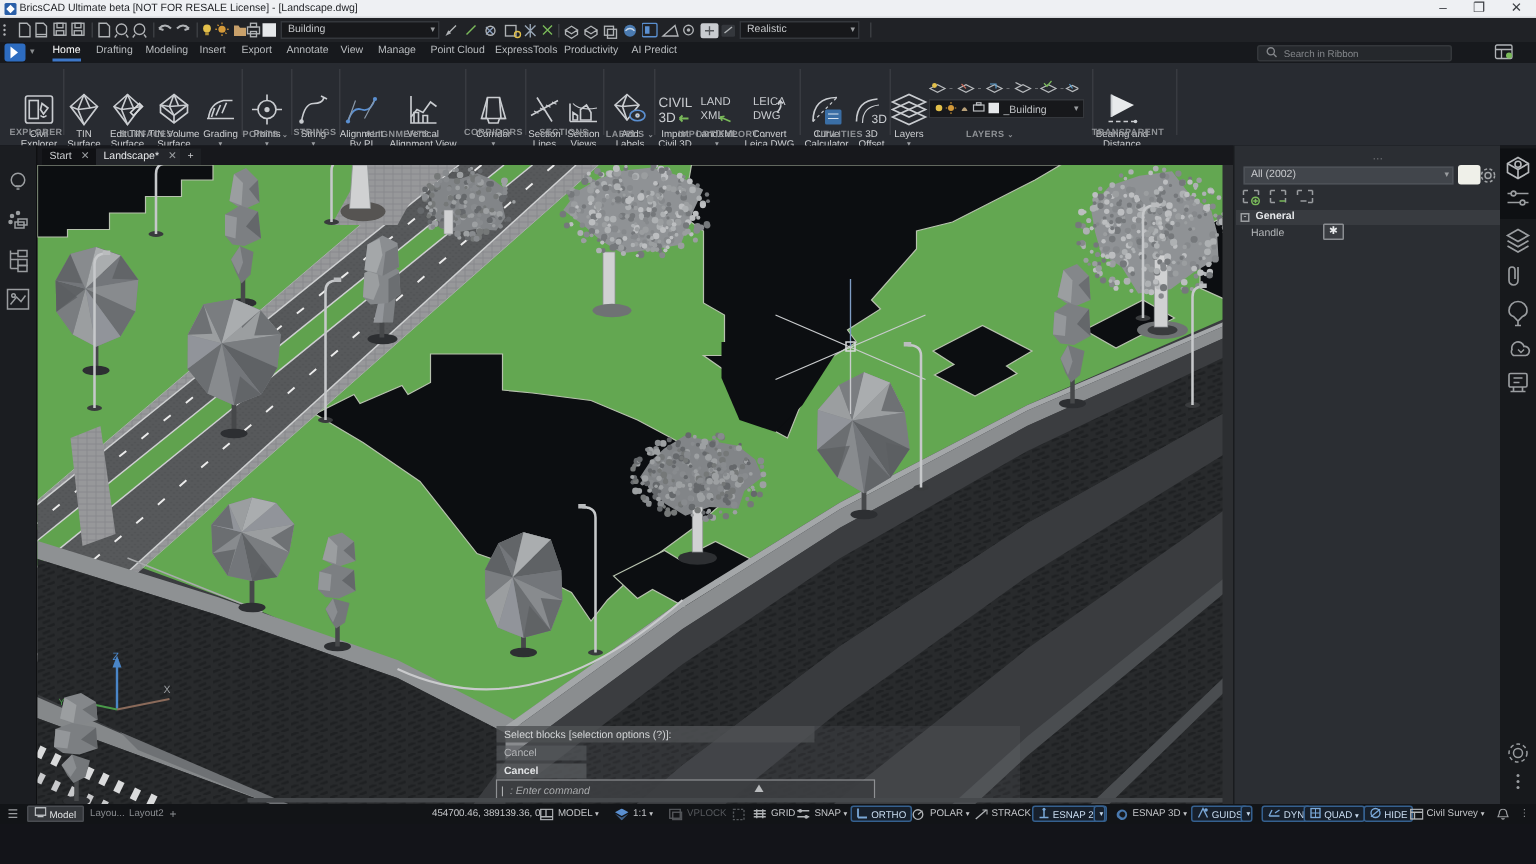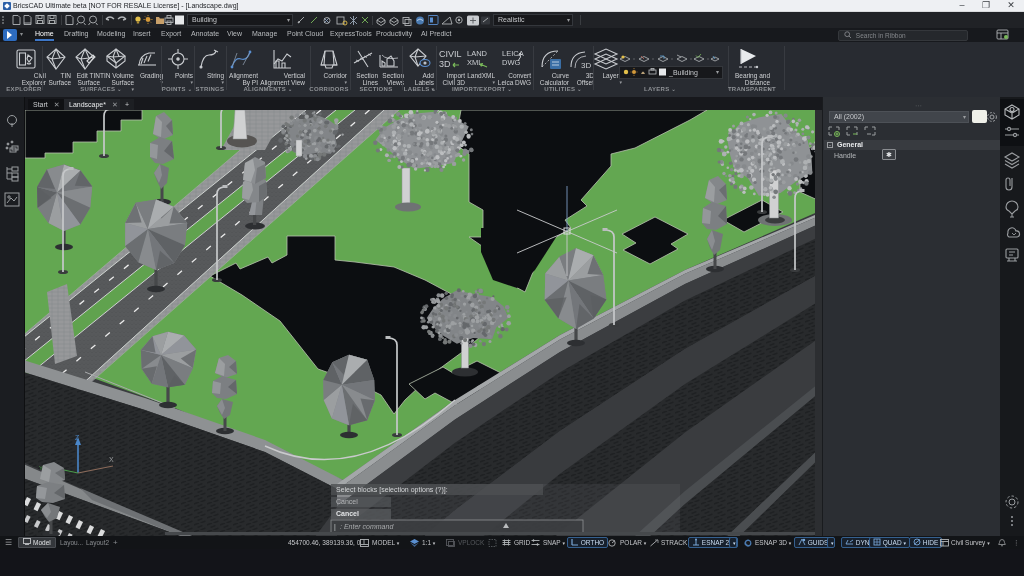--- a/index.html
+++ b/index.html
@@ -20,21 +20,21 @@
     font-size:7px; line-height:10px; padding-left:4px; }
   .combo .v { position:absolute; right:2px; top:0px; font-size:6px; color:#9a9da0; }
   #rtabs { left:0; top:28px; width:1024px; height:14px; background:#17191d; position:absolute;}
   .rtab { position:absolute; top:2px; font-size:7px; color:#b9bcbf; }
   .rtab.active { color:#fff; border-bottom:2px solid #3d77c8; padding-bottom:2px; }
   #appbtn { position:absolute; left:3px; top:1px; width:14px; height:12px; background:#2d6cc0; border-radius:2px; }
   #appbtn:after { content:""; position:absolute; left:4px; top:2px; border-left:5px solid #fff;
     border-top:4px solid transparent; border-bottom:4px solid transparent; }
   #ribbon { left:0; top:42px; width:1024px; height:55px; background:#282b31; position:absolute; }
   .rsep { position:absolute; top:4px; width:1px; height:44px; background:#383b41; }
-  .rbtn { position:absolute; top:4px; text-align:right; color:#ced0d3; font-size:6.5px; line-height:7px; }
+  .rbtn { position:absolute; top:18px; text-align:center; color:#ced0d3; font-size:6.5px; line-height:7px; }
   .rbtn .ric { height:26px; display:flex; align-items:center; justify-content:center; }
   .rgrp { position:absolute; top:44px; font-size:6px; font-weight:bold; color:#8f9296;
     letter-spacing:0.3px; text-align:center; }
   .rgrp .gv { font-size:5px; }
   #docbar { left:0; top:97px; width:1024px; height:13px; background:#17181c; position:absolute; }
   .dtab { position:absolute; top:2px; height:11px; font-size:7px; color:#c9cbce;
     line-height:11px; padding:0 5px; background:#101114; }
   .dtab .x { color:#9a9da0; margin-left:6px; font-size:7px; }
   #leftbar { left:0; top:97px; width:25px; height:439px; background:#1b1d21; border-right:1px solid #0e0f11; position:absolute;}
   #viewport { left:25px; top:110px; width:797px; height:426px; background:#323437; position:absolute; }

